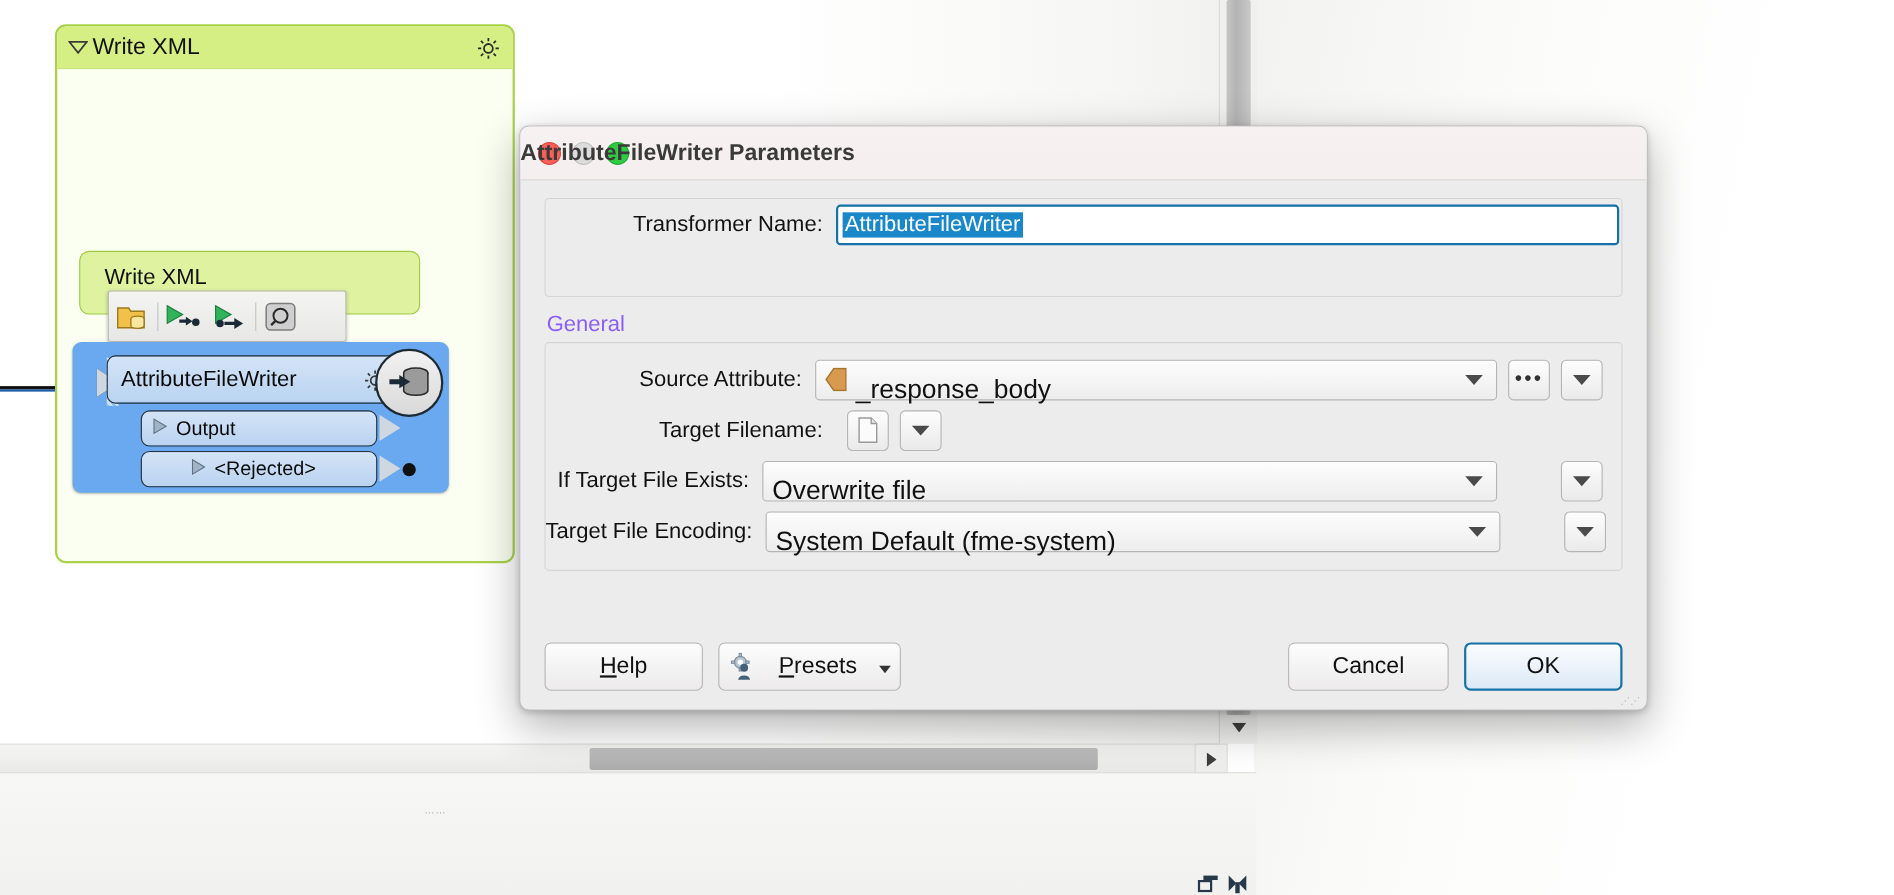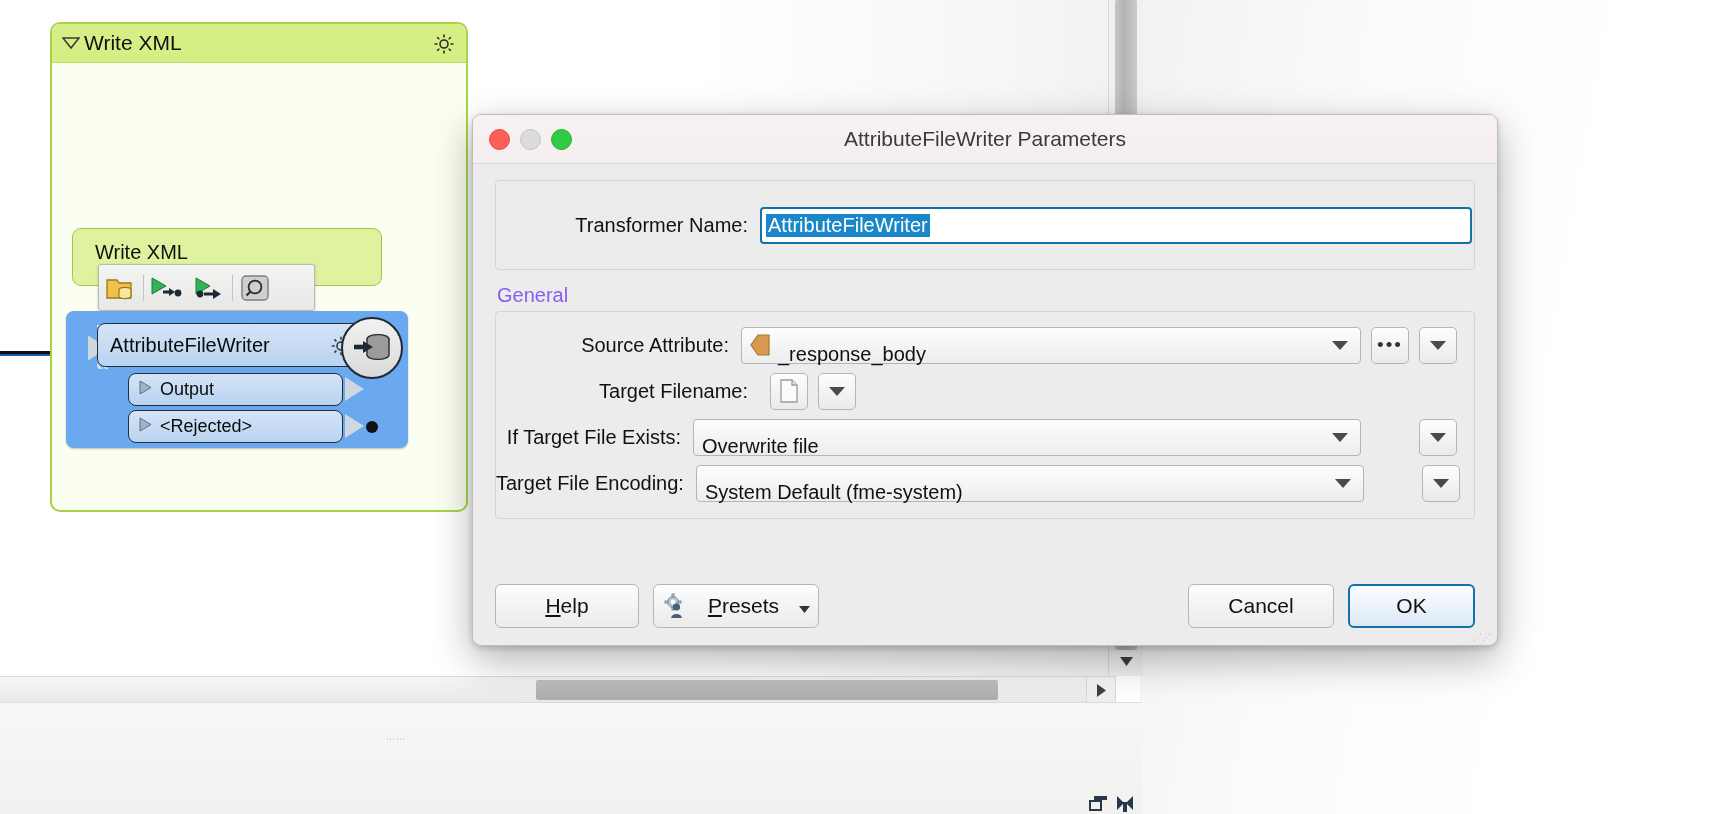--- a/index.html
+++ b/index.html
@@ -122,21 +122,21 @@
   }
   #node-main{left:31px;top:12px;width:265px;height:44px;}
   #node-main-label{margin-left:12px;font-size:20px;color:#0b0b0b;white-space:nowrap;}
   #node-gear{position:absolute;right:8px;top:10px;width:24px;height:24px;}
   #node-badge{
     position:absolute;left:275px;top:6px;width:58px;height:58px;border-radius:50%;
     background:linear-gradient(180deg,#f2f2f2,#d9d9d9);
     border:2.4px solid #1d2a33;display:flex;align-items:center;justify-content:center;
   }
   #node-out{left:62px;top:62px;width:215px;height:33px;}
-  #node-rej{left:62px;top:99px;width:215px;height:33px;}
+  #node-rej{left:62px;top:99px;width:215px;height:33px;padding-left:35px;}
   .port-tri{margin-left:10px;}
   .port-label{margin-left:8px;font-size:18px;color:#0b0b0b;}
   .hatch{
     position:absolute;top:14px;width:11px;height:44px;
     background:repeating-linear-gradient(45deg,#8fbcf3 0 2px,#cfe0f5 2px 4px);
   }
   #hatch-l{left:31px;} #hatch-r{left:298px;}
 
   .arrow-in{
     position:absolute;left:22px;top:24px;width:0;height:0;
@@ -170,30 +170,30 @@
     position:relative;height:48px;
     background:linear-gradient(180deg,#f7f2f1,#f4efee);
     border-bottom:1px solid #dcd8d7;
     display:flex;align-items:center;
   }
   .traffic{width:19px;height:19px;border-radius:50%;margin-left:10px;}
   #tl-close{background:#fc5f57;border:1px solid #e0463e;margin-left:16px;}
   #tl-min{background:#dcdcdc;border:1px solid #c3c3c3;}
   #tl-max{background:#2fcb45;border:1px solid #24ab36;}
   #dlg-title{
-    position:absolute;left:0;right:0;text-align:center;
-    font-size:21px;font-weight:normal;color:#3a3a3a;
+    position:absolute;left:0;right:0;
+    font-size:21px;font-weight:bold;color:#3a3a3a;
   }
   #dlg-body{padding:0 22px;}
 
   .panel{
     background:#ececec;border:1px solid #d5d5d5;border-radius:4px;
     margin-top:16px;
   }
-  #panel-name{height:88px;display:flex;align-items:center;}
+  #panel-name{height:88px;display:flex;}
   .row{display:flex;align-items:center;height:46px;}
   .flabel{
     width:252px;text-align:right;padding-right:12px;
     font-size:20px;color:#111;white-space:nowrap;
   }
   .fld{
     flex:0 0 auto;height:37px;border-radius:4px;box-sizing:border-box;
     display:flex;align-items:center;position:relative;
   }
   .fld.text{
@@ -203,21 +203,21 @@
     background:linear-gradient(180deg,#fdfdfd,#ededed);
     border:1px solid #b5b5b5;
   }
   .fld.white{
     background:#ffffff;border:1px solid #b5b5b5;
   }
   .sel-text{
     background:#1a87c8;color:#ffffff;font-size:20px;padding:0 2px;margin-left:4px;
     white-space:nowrap;
   }
-  .fld-val{font-size:20px;color:#111;margin-left:8px;white-space:nowrap;margin-top:19px;}
+  .fld-val{font-size:24px;color:#111;margin-left:8px;white-space:nowrap;margin-top:19px;}
   .caret{
     position:absolute;right:12px;width:0;height:0;
     border-left:8px solid transparent;border-right:8px solid transparent;
     border-top:9px solid #4a4a4a;
   }
   .sidebtn{
     width:38px;height:37px;margin-left:10px;border-radius:5px;
     background:linear-gradient(180deg,#fdfdfd,#eaeaea);
     border:1px solid #b5b5b5;
     display:flex;align-items:center;justify-content:center;
@@ -241,21 +241,21 @@
     height:44px;border-radius:6px;box-sizing:border-box;
     background:linear-gradient(180deg,#fdfdfd,#eceaea);
     border:1px solid #b6b6b6;
     display:flex;align-items:center;justify-content:center;
     font-size:21px;color:#111;padding:0 18px;
   }
   #btn-help{width:144px;}
   #btn-presets{margin-left:14px;width:166px;gap:20px;}
   #btn-cancel{width:146px;margin-left:auto;}
   #btn-ok{
-    width:127px;margin-left:14px;
+    width:144px;margin-left:14px;
     background:linear-gradient(180deg,#fbfdff,#dce9f6);
     border:2px solid #1572a8;
   }
   .u{text-decoration:underline;}
   #resize-grip{position:absolute;right:6px;bottom:5px;color:#b4b4b2;font-size:9px;line-height:6px;}
 </style>
 </head>
 <body>
 
 <div id="app-bg">

